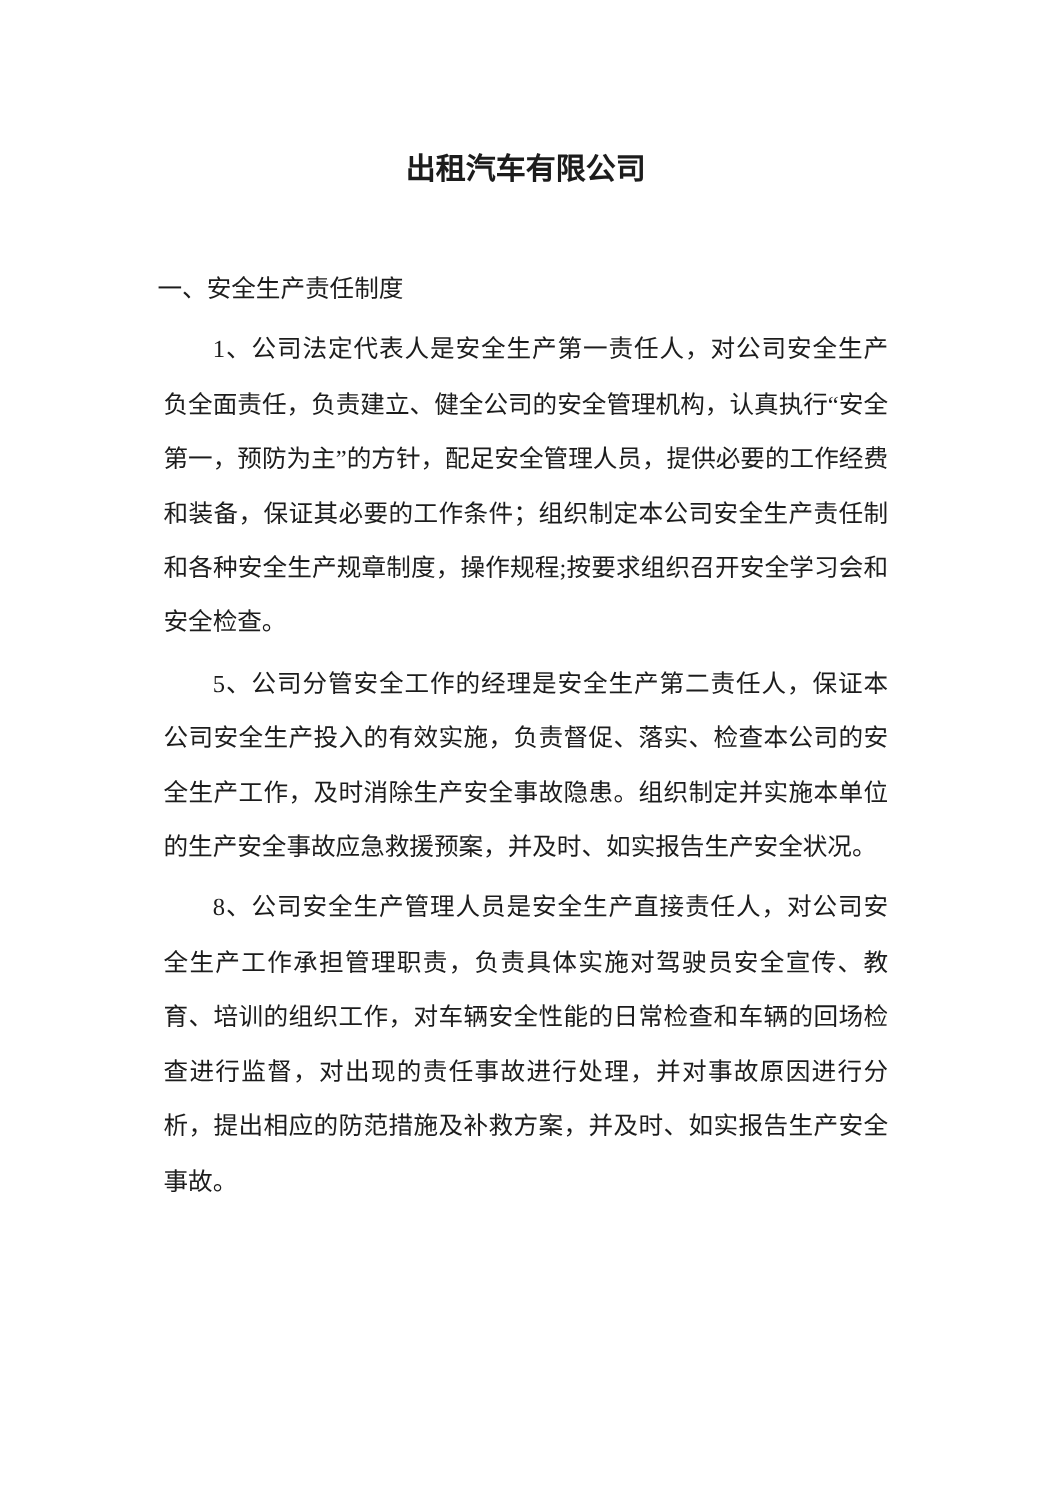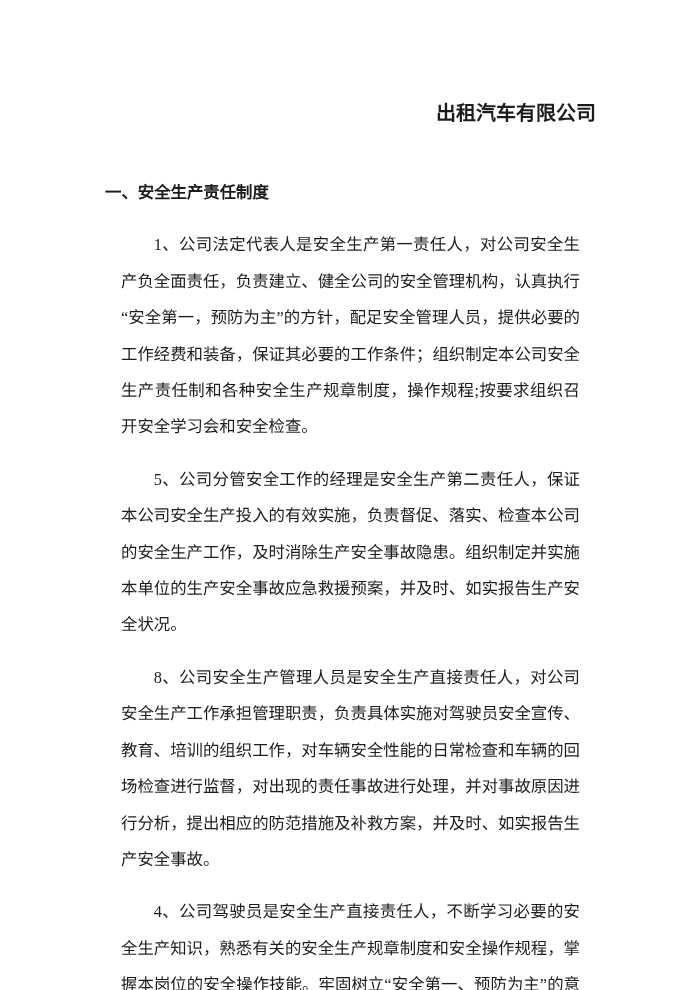--- a/index.html
+++ b/index.html
@@ -15,39 +15,39 @@
     color: #1c1c1c;
   }
   .page {
     box-sizing: border-box;
     width: 700px;
     height: 990px;
     padding: 92px 104px 0 105px;
     background: #ffffff;
   }
   .title-block {
-    text-align: right;
+    text-align: center;
     font-weight: bold;
     font-size: 20px;
     line-height: 43px;
   }
   .doc-title, .doc-subtitle {
     white-space: nowrap;
   }
   .content {
     font-size: 16.4px;
     line-height: 36.4px;
     text-align: justify;
   }
   .section-heading {
     margin: 40px 0 0 0;
-    font-weight: bold;
+    font-weight: normal;
   }
   .body-paragraph {
-    margin: 16px;
+    margin: 4px;
     text-indent: 2em;
   }
 </style>
 </head>
 <body>
 
 <div class="page">
 
   <div class="title-block">
     <div class="doc-title">出租汽车有限公司</div>
@@ -55,16 +55,15 @@
 
   <div class="content">
     <p class="section-heading">一、安全生产责任制度</p>
 
     <p class="body-paragraph">1、公司法定代表人是安全生产第一责任人，对公司安全生产负全面责任，负责建立、健全公司的安全管理机构，认真执行“安全第一，预防为主”的方针，配足安全管理人员，提供必要的工作经费和装备，保证其必要的工作条件；组织制定本公司安全生产责任制和各种安全生产规章制度，操作规程;按要求组织召开安全学习会和安全检查。</p>
 
     <p class="body-paragraph">5、公司分管安全工作的经理是安全生产第二责任人，保证本公司安全生产投入的有效实施，负责督促、落实、检查本公司的安全生产工作，及时消除生产安全事故隐患。组织制定并实施本单位的生产安全事故应急救援预案，并及时、如实报告生产安全状况。</p>
 
     <p class="body-paragraph">8、公司安全生产管理人员是安全生产直接责任人，对公司安全生产工作承担管理职责，负责具体实施对驾驶员安全宣传、教育、培训的组织工作，对车辆安全性能的日常检查和车辆的回场检查进行监督，对出现的责任事故进行处理，并对事故原因进行分析，提出相应的防范措施及补救方案，并及时、如实报告生产安全事故。</p>
 
-    <p class="body-paragraph">4、公司驾驶员是安全生产直接责任人，不断学习必要的安全生产知识，熟悉有关的安全生产规章制度和安全操作规程，掌握本岗位的安全操作技能。牢固树立“安全第一、预防为主”的意识，增强对</p>
   </div>
 
 </div>
 
 </body></html>

